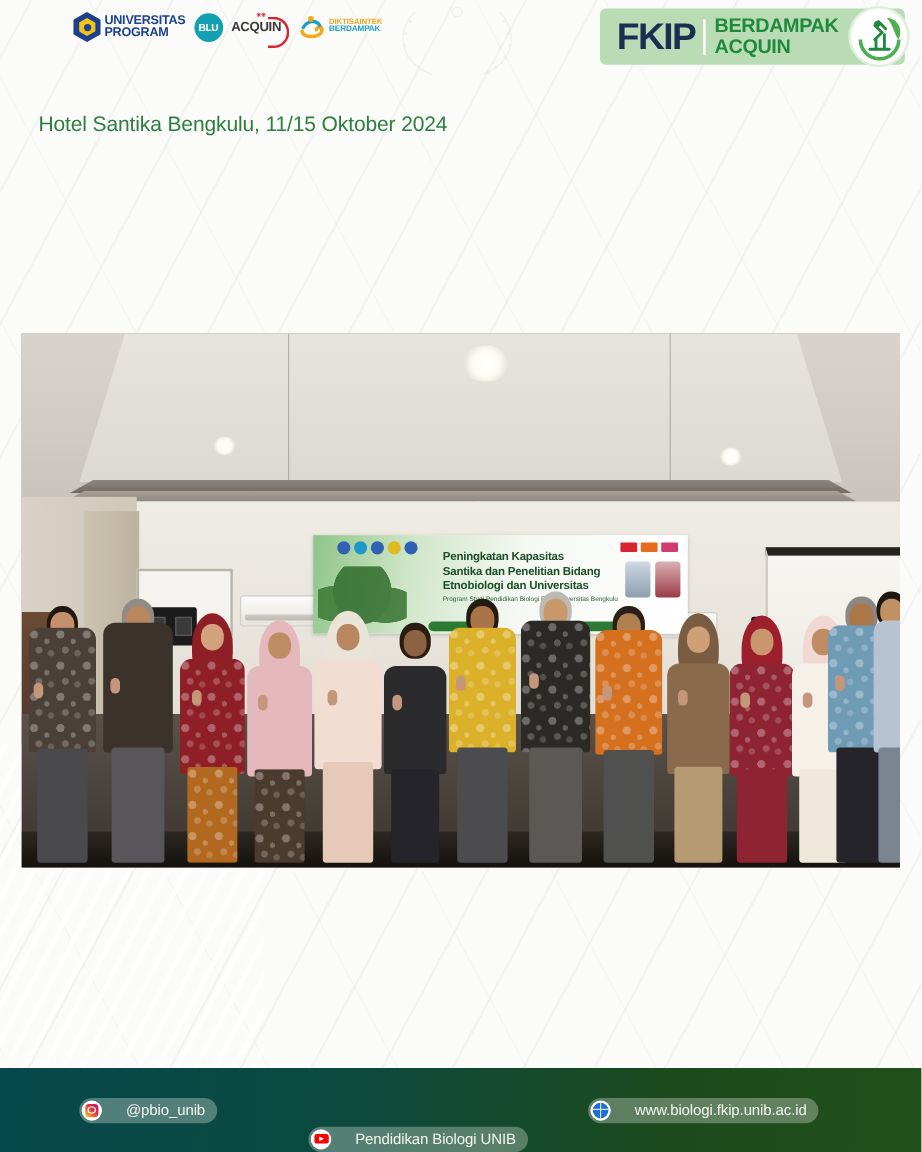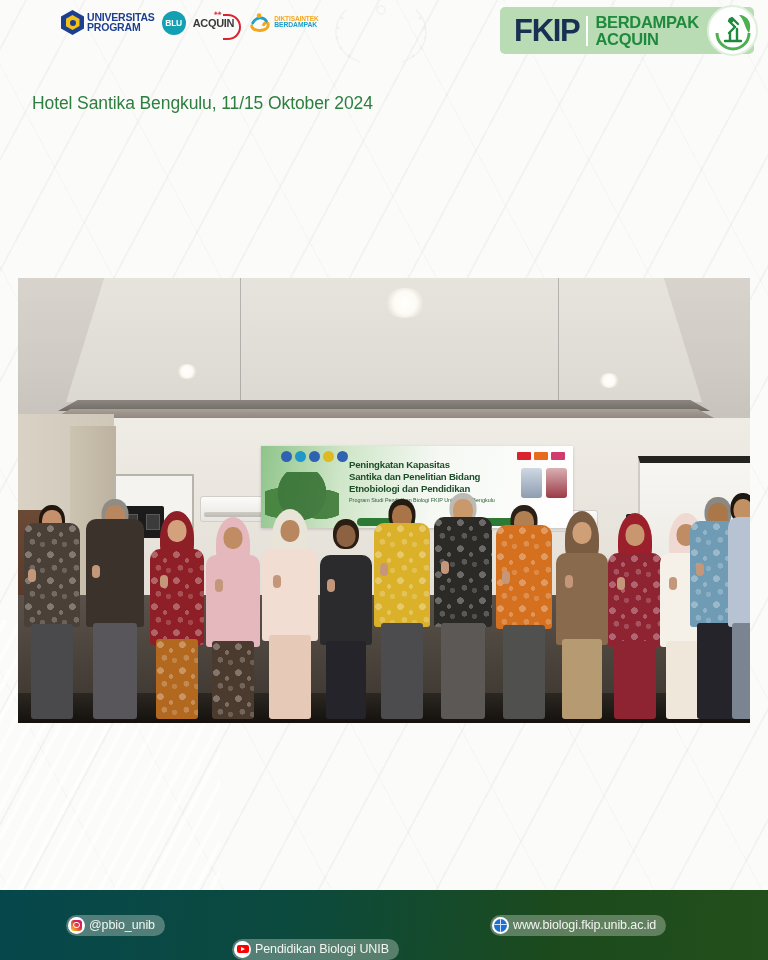--- a/index.html
+++ b/index.html
@@ -222,21 +222,21 @@
       radial-gradient(ellipse at 24% 50%, #3a7a33 0 34%, rgba(0,0,0,0) 35%),
       radial-gradient(ellipse at 76% 52%, #35722f 0 32%, rgba(0,0,0,0) 33%);
     opacity:.85;
   }
   .bn-logos{ position:absolute; left:20px; top:5px; display:flex; gap:3px; }
   .bn-logos span{
     width:11px;height:11px;border-radius:50%;
     display:block;
   }
   .bn-text{
-    position:absolute; left:88px; top:13px; width:212px; color:#1d4e2a;
+    position:absolute; left:108px; top:13px; width:212px; color:#1d4e2a;
   }
   .bn-l1{ font-size:9.6px; font-weight:bold; line-height:1.24; letter-spacing:-.2px; }
   .bn-l2{ font-size:5.4px; margin-top:2px; color:#2a5c34; }
   .bn-faces{ position:absolute; right:6px; top:22px; display:flex; gap:4px; }
   .bn-face{ width:21px;height:30px;border-radius:3px; }
   .bn-pill{
     position:absolute; left:96px; bottom:2px; width:58px;height:8px;border-radius:4px;
     background:#2d7a35;
   }
   .bn-pill2{
@@ -294,21 +294,21 @@
   }
 
   
   #footer{
     position:absolute; left:0; bottom:0; width:768px; height:70px;
     background:linear-gradient(95deg,#06474c 0%, #0c4a3e 38%, #1c4a1d 72%, #234f1b 100%);
     z-index:6;
     display:flex; align-items:center;
   }
   .badge{
-    display:flex; align-items:center; gap:4px;
+    display:flex; align-items:center; gap:20px;
     height:21px; padding:0 10px 0 2px;
     border-radius:11px;
     background:rgba(226,232,223,.34);
     position:absolute;
   }
   .badge-label{
     font-size:12.5px; color:#f2f6f0; white-space:nowrap; letter-spacing:-.1px;
   }
   .badge-ico{
     width:17px;height:17px;border-radius:50%;
@@ -477,21 +477,21 @@
         <span style="background:#2f62b5"></span>
       </div>
       <div class="bn-tag">
         <span style="background:#d9232e"></span>
         <span style="background:#e86a1c"></span>
         <span style="background:#d23b6e"></span>
       </div>
       <div class="bn-text">
         <div class="bn-l1">Peningkatan Kapasitas</div>
         <div class="bn-l1">Santika dan Penelitian Bidang</div>
-        <div class="bn-l1">Etnobiologi dan Pendidikan</div>
+        <div class="bn-l1">Etnobiologi dan Universitas</div>
         <div class="bn-l2">Program Studi Pendidikan Biologi FKIP Universitas Bengkulu</div>
       </div>
       <div class="bn-faces">
         <div class="bn-face" style="background:linear-gradient(#cfd8e3,#8d9db0)"></div>
         <div class="bn-face" style="background:linear-gradient(#d9b0b4,#9b3a46)"></div>
       </div>
       <div class="bn-pill"></div>
       <div class="bn-pill2"></div>
     </div>
 
@@ -619,21 +619,21 @@
 
 <div id="footer">
 
   <a class="badge" style="left:66px;">
     <span class="badge-ico">
         <span class="ig-sq"></span>
       </span>
     <span class="badge-label">@pbio_unib</span>
   </a>
 
-  <a class="badge" style="left:232px;margin-top:48px;">
+  <a class="badge" style="left:257px;margin-top:48px;">
     <span class="badge-ico">
         <span class="yt-sq"></span>
       </span>
     <span class="badge-label">Pendidikan Biologi UNIB</span>
   </a>
 
   <a class="badge" style="left:490px;">
     <span class="badge-ico">
         <span class="globe"></span>
       </span>

